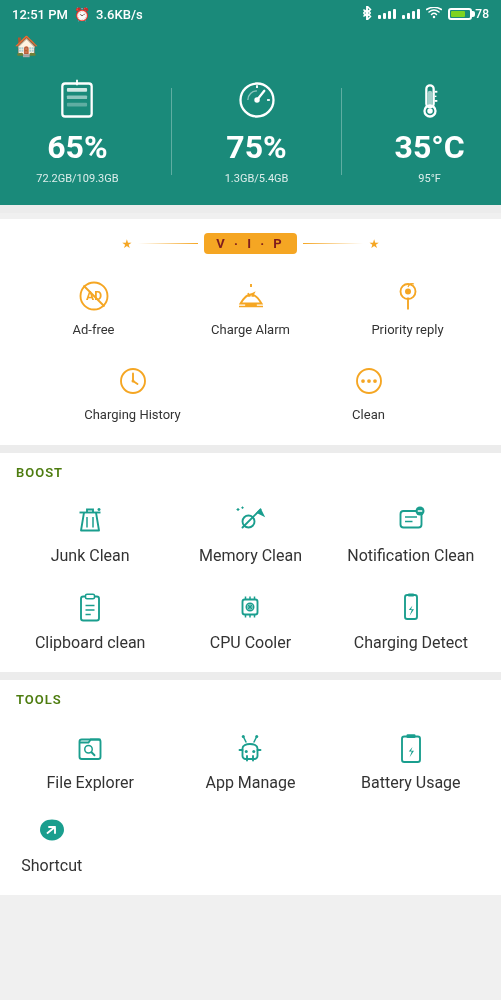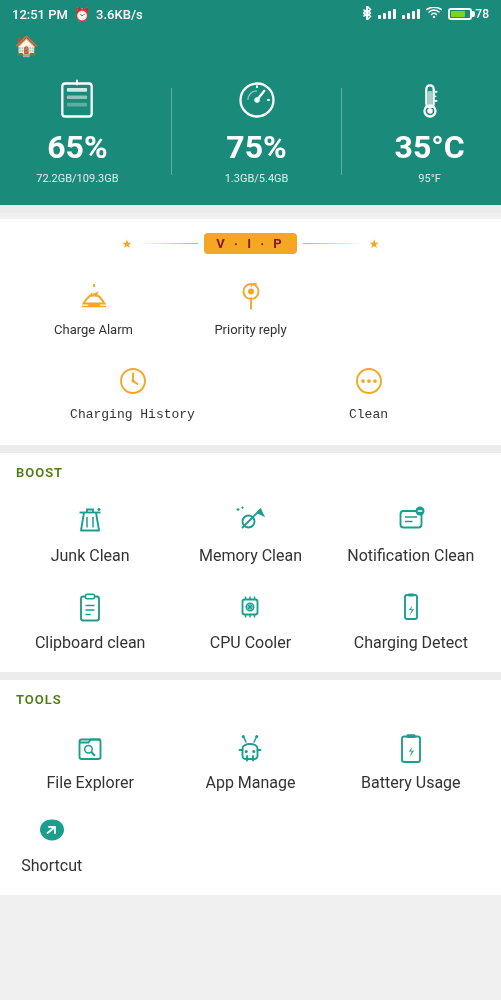--- a/index.html
+++ b/index.html
@@ -120,21 +120,20 @@
       display: grid;
       grid-template-columns: repeat(3, 1fr);
       gap: 10px 0;
       padding: 0 5px;
     }
     .vip-grid-bottom {
       display: grid;
       grid-template-columns: repeat(2, 1fr);
       gap: 10px 1px;
       padding: 10px 5px 5px;
-      font-family: Liberation Mono, monospace;
     }
     .feature-item {
       display: flex;
       flex-direction: column;
       align-items: center;
       gap: 8px;
       padding: 8px 4px;
     }
     .feature-label {
       font-size: 13px;
@@ -315,20 +314,28 @@
   <div class="vip-banner">
     <span class="vip-star">★</span>
     <div class="vip-line"></div>
     <div class="vip-badge">V · I · P</div>
     <div class="vip-line right"></div>
     <span class="vip-star">★</span>
   </div>
 
   <div class="vip-grid">
 
+    <div class="feature-item">
+      <svg class="icon-svg" viewBox="0 0 48 48" fill="none">
+        <circle cx="24" cy="24" r="18" stroke="#f5a623" stroke-width="2.5"></circle>
+        <text x="24" y="29" text-anchor="middle" font-size="16" font-weight="bold" fill="#f5a623">AD</text>
+        <line x1="10" y1="10" x2="38" y2="38" stroke="#f5a623" stroke-width="2.5"></line>
+      </svg>
+      <span class="feature-label">Ad-free</span>
+    </div>
 
     <div class="feature-item">
       <svg class="icon-svg" viewBox="0 0 48 48" fill="none">
         <path d="M10 34 Q24 10 38 34 Z" stroke="#f5a623" stroke-width="2.5" fill="none"></path>
         <line x1="24" y1="8" x2="24" y2="12" stroke="#f5a623" stroke-width="2.5"></line>
         <rect x="16" y="34" width="16" height="4" rx="2" fill="#f5a623"></rect>
         <path d="M20 20 L22 24 L20 24 L28 20 L26 24 L28 24" stroke="#f5a623" stroke-width="2" fill="none"></path>
         <line x1="8" y1="38" x2="40" y2="38" stroke="#f5a623" stroke-width="2"></line>
       </svg>
       <span class="feature-label">Charge Alarm</span>

